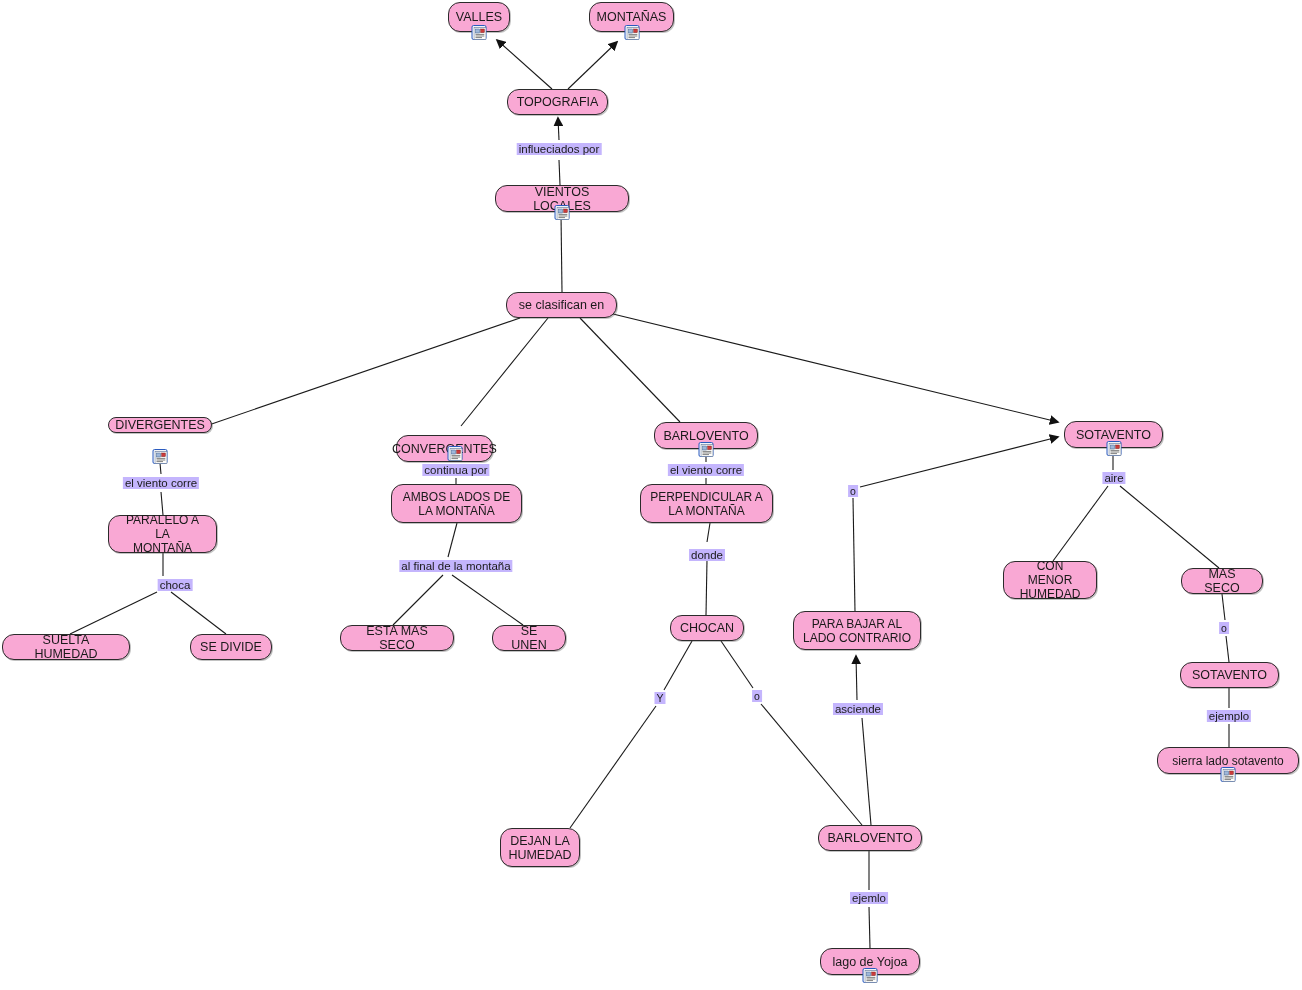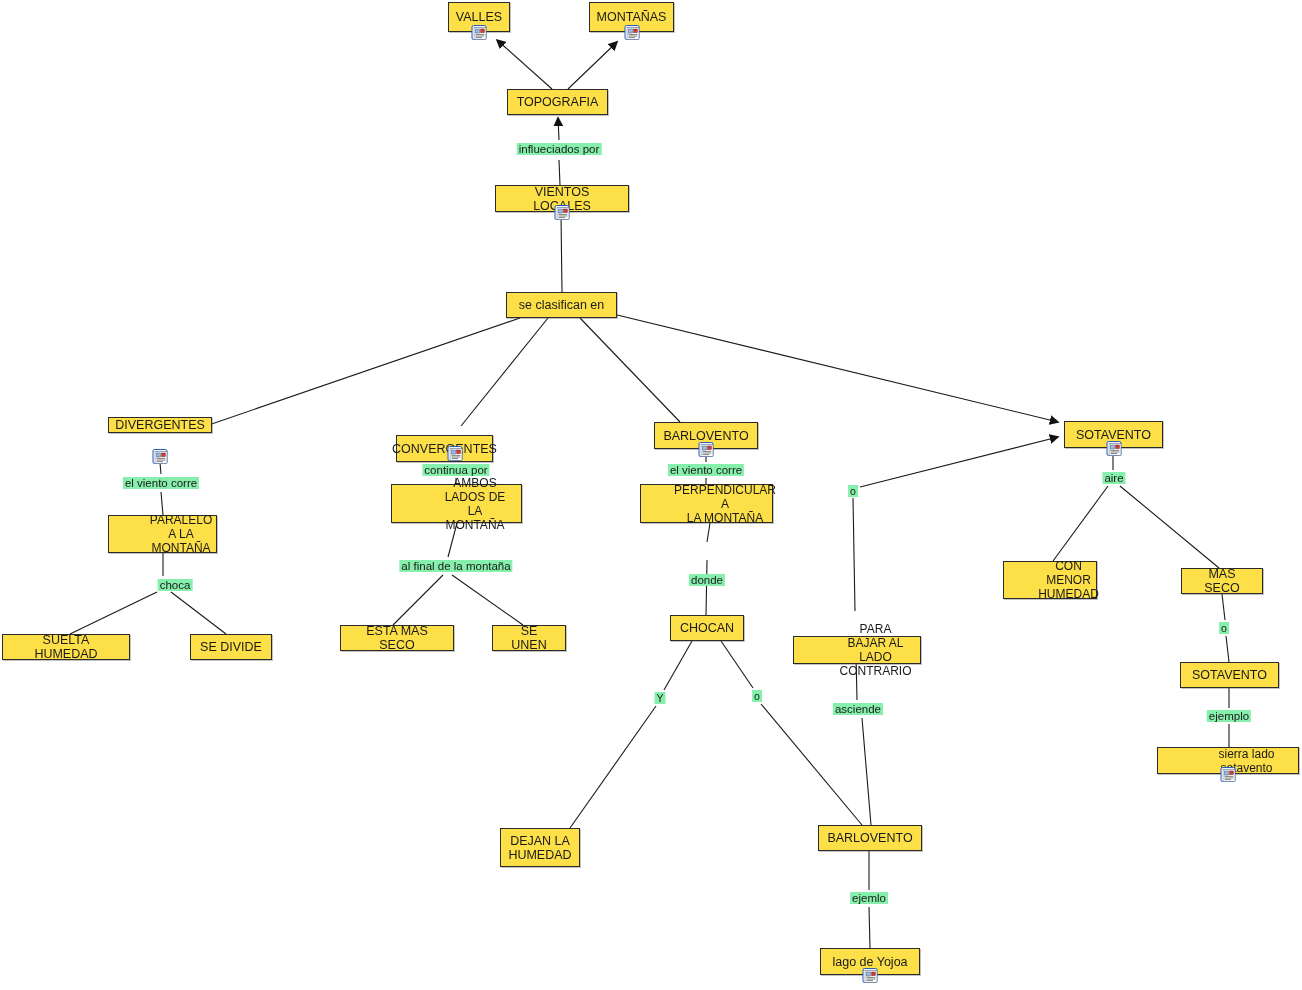--- a/index.html
+++ b/index.html
@@ -21,44 +21,43 @@
     position: absolute;
     left: 0;
     top: 0;
     width: 1302px;
     height: 990px;
     pointer-events: none;
   }
   .node {
     position: absolute;
     box-sizing: border-box;
-    background: #fde047;
+    background: #f9a8d4;
     border: 1px solid #2b2b2b;
-    border-radius: 0;
+    border-radius: 12px;
     color: #1a1a1a;
     font-size: 12.5px;
     line-height: 14px;
     display: flex;
     align-items: center;
     justify-content: center;
     text-align: center;
     padding: 3px 9px;
     box-shadow: 1px 1px 0 rgba(80,80,80,0.35);
     white-space: pre-line;
     z-index: 5;
   }
   .node.small {
     font-size: 12px;
-    padding-left: 46px;
   }
   .edge-label {
     position: absolute;
     font-size: 11.5px;
     color: #1a1a1a;
-    background: #86efac;
+    background: #c4b5fd;
     padding: 0 2px;
     white-space: nowrap;
     z-index: 6;
     transform: translate(-50%, -50%);
   }
   .edge-label.tiny {
     font-size: 10.5px;
   }
   
   .res-icon {
@@ -229,21 +228,21 @@
       <div class="node small" style="left: 640px; top: 484px; width: 133px; height: 39px;">PERPENDICULAR A
 LA MONTAÑA</div>
       <div class="node small" style="left: 1003px; top: 561px; width: 94px; height: 38px;">CON MENOR
 HUMEDAD</div>
       <div class="node" style="left: 1181px; top: 568px; width: 82px; height: 26px;">MAS SECO</div>
       <div class="node" style="left: 2px; top: 634px; width: 128px; height: 26px;">SUELTA HUMEDAD</div>
       <div class="node" style="left: 190px; top: 634px; width: 82px; height: 26px;">SE DIVIDE</div>
       <div class="node" style="left: 340px; top: 625px; width: 114px; height: 26px;">ESTA MAS SECO</div>
       <div class="node" style="left: 492px; top: 625px; width: 74px; height: 26px;">SE UNEN</div>
       <div class="node" style="left: 670px; top: 615px; width: 74px; height: 26px;">CHOCAN</div>
-      <div class="node small" style="left: 793px; top: 636px; width: 128px; height: 28px;">PARA BAJAR AL
+      <div class="node small" style="left: 793px; top: 611px; width: 128px; height: 39px;">PARA BAJAR AL
 LADO CONTRARIO</div>
       <div class="node" style="left: 1180px; top: 662px; width: 99px; height: 26px;">SOTAVENTO</div>
       <div class="node" style="left: 500px; top: 828px; width: 80px; height: 39px;">DEJAN LA
 HUMEDAD</div>
       <div class="node" style="left: 818px; top: 825px; width: 104px; height: 26px;">BARLOVENTO</div>
       <div class="node small" style="left: 1157px; top: 747px; width: 142px; height: 27px;">sierra lado sotavento</div>
       <span class="res-icon" style="left: 1228px; top: 767px;">
         <svg width="13" height="13" viewBox="0 0 13 13">
           <rect x="0.5" y="0.5" width="12" height="12" fill="#fdfdfb" stroke="#6b7f9e" stroke-width="0.7"></rect>
           <rect x="2" y="2" width="4" height="4" fill="#9fb7d8" stroke="#3a5d8f" stroke-width="0.5"></rect>
@@ -266,21 +265,21 @@
       </span>
     </div>
   <div id="label-layer">
       <div class="edge-label" style="left: 559px; top: 149px;">influeciados por</div>
       <div class="edge-label" style="left: 161px; top: 483px;">el viento corre</div>
       <div class="edge-label" style="left: 456px; top: 470px;">continua por</div>
       <div class="edge-label" style="left: 706px; top: 470px;">el viento corre</div>
       <div class="edge-label" style="left: 1114px; top: 478px;">aire</div>
       <div class="edge-label" style="left: 163px; top: 585px; margin-left: 12px;">choca</div>
       <div class="edge-label" style="left: 456px; top: 566px;">al final de la montaña</div>
-      <div class="edge-label" style="left: 707px; top: 580px;">donde</div>
+      <div class="edge-label" style="left: 707px; top: 555px;">donde</div>
       <div class="edge-label tiny" style="left: 853px; top: 491px;">o</div>
       <div class="edge-label tiny" style="left: 1224px; top: 628px;">o</div>
       <div class="edge-label tiny" style="left: 660px; top: 698px;">Y</div>
       <div class="edge-label tiny" style="left: 757px; top: 696px;">o</div>
       <div class="edge-label" style="left: 858px; top: 709px;">asciende</div>
       <div class="edge-label" style="left: 1229px; top: 716px;">ejemplo</div>
       <div class="edge-label" style="left: 869px; top: 898px;">ejemlo</div>
     </div>
 </div>
 

